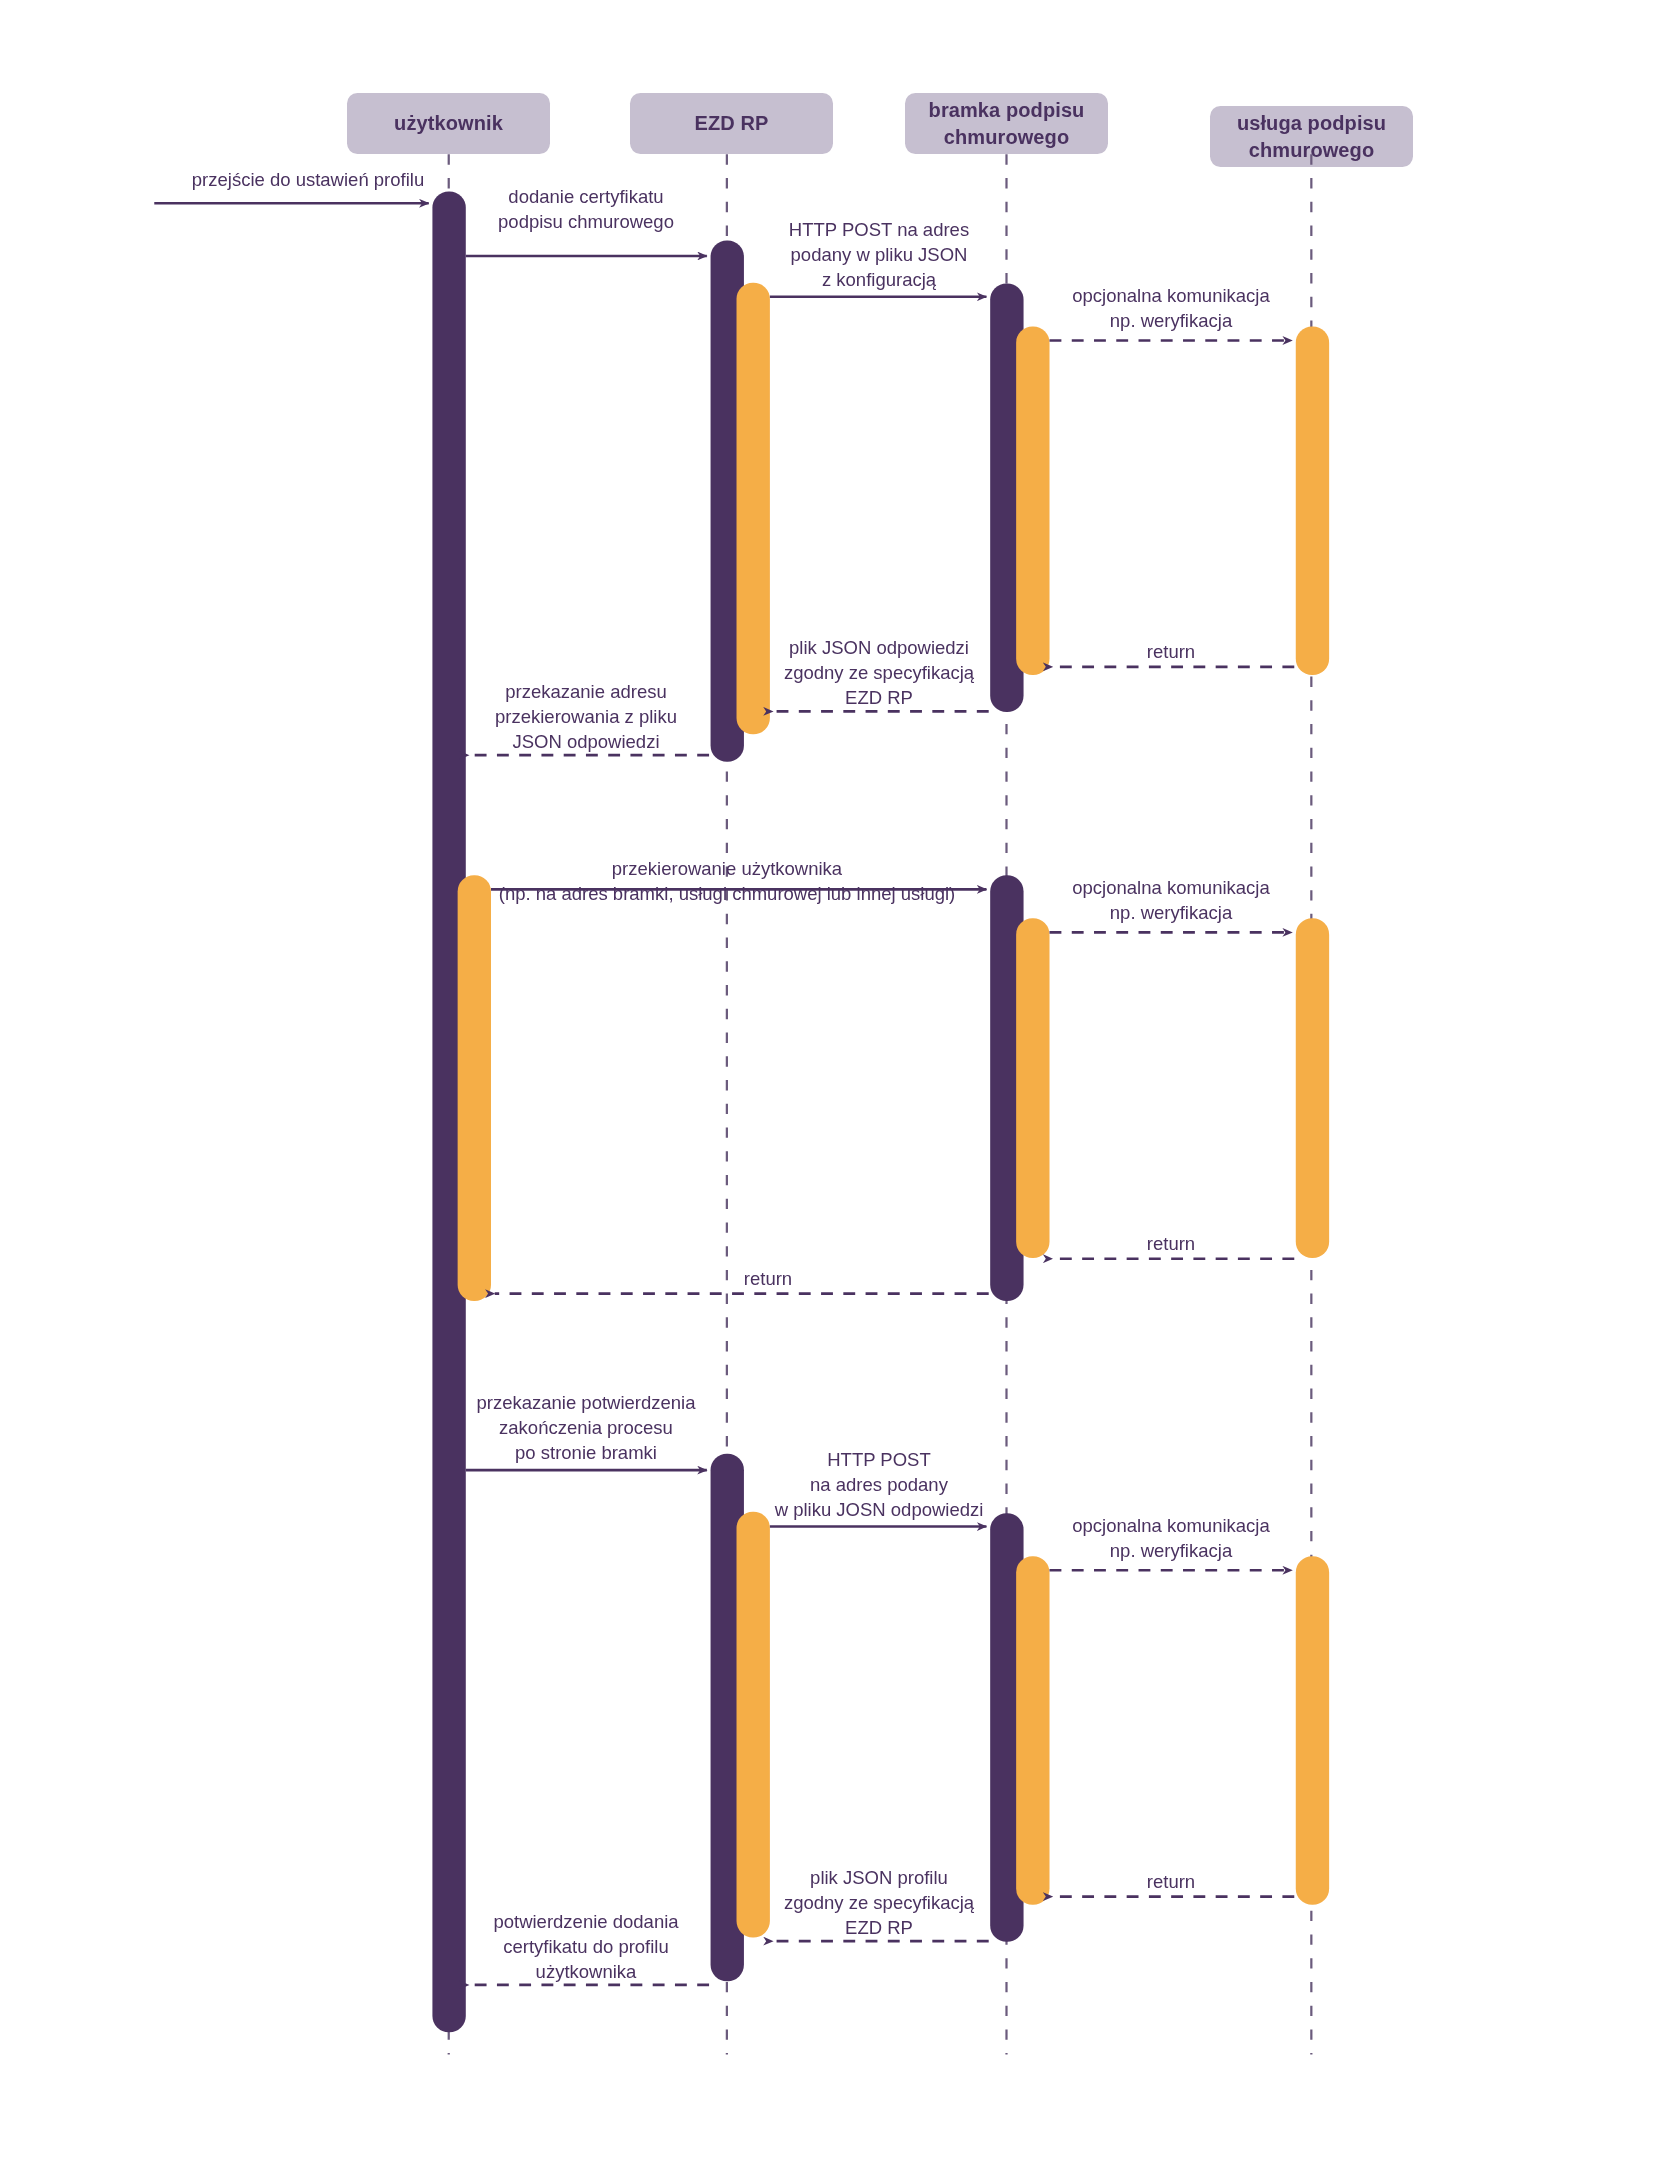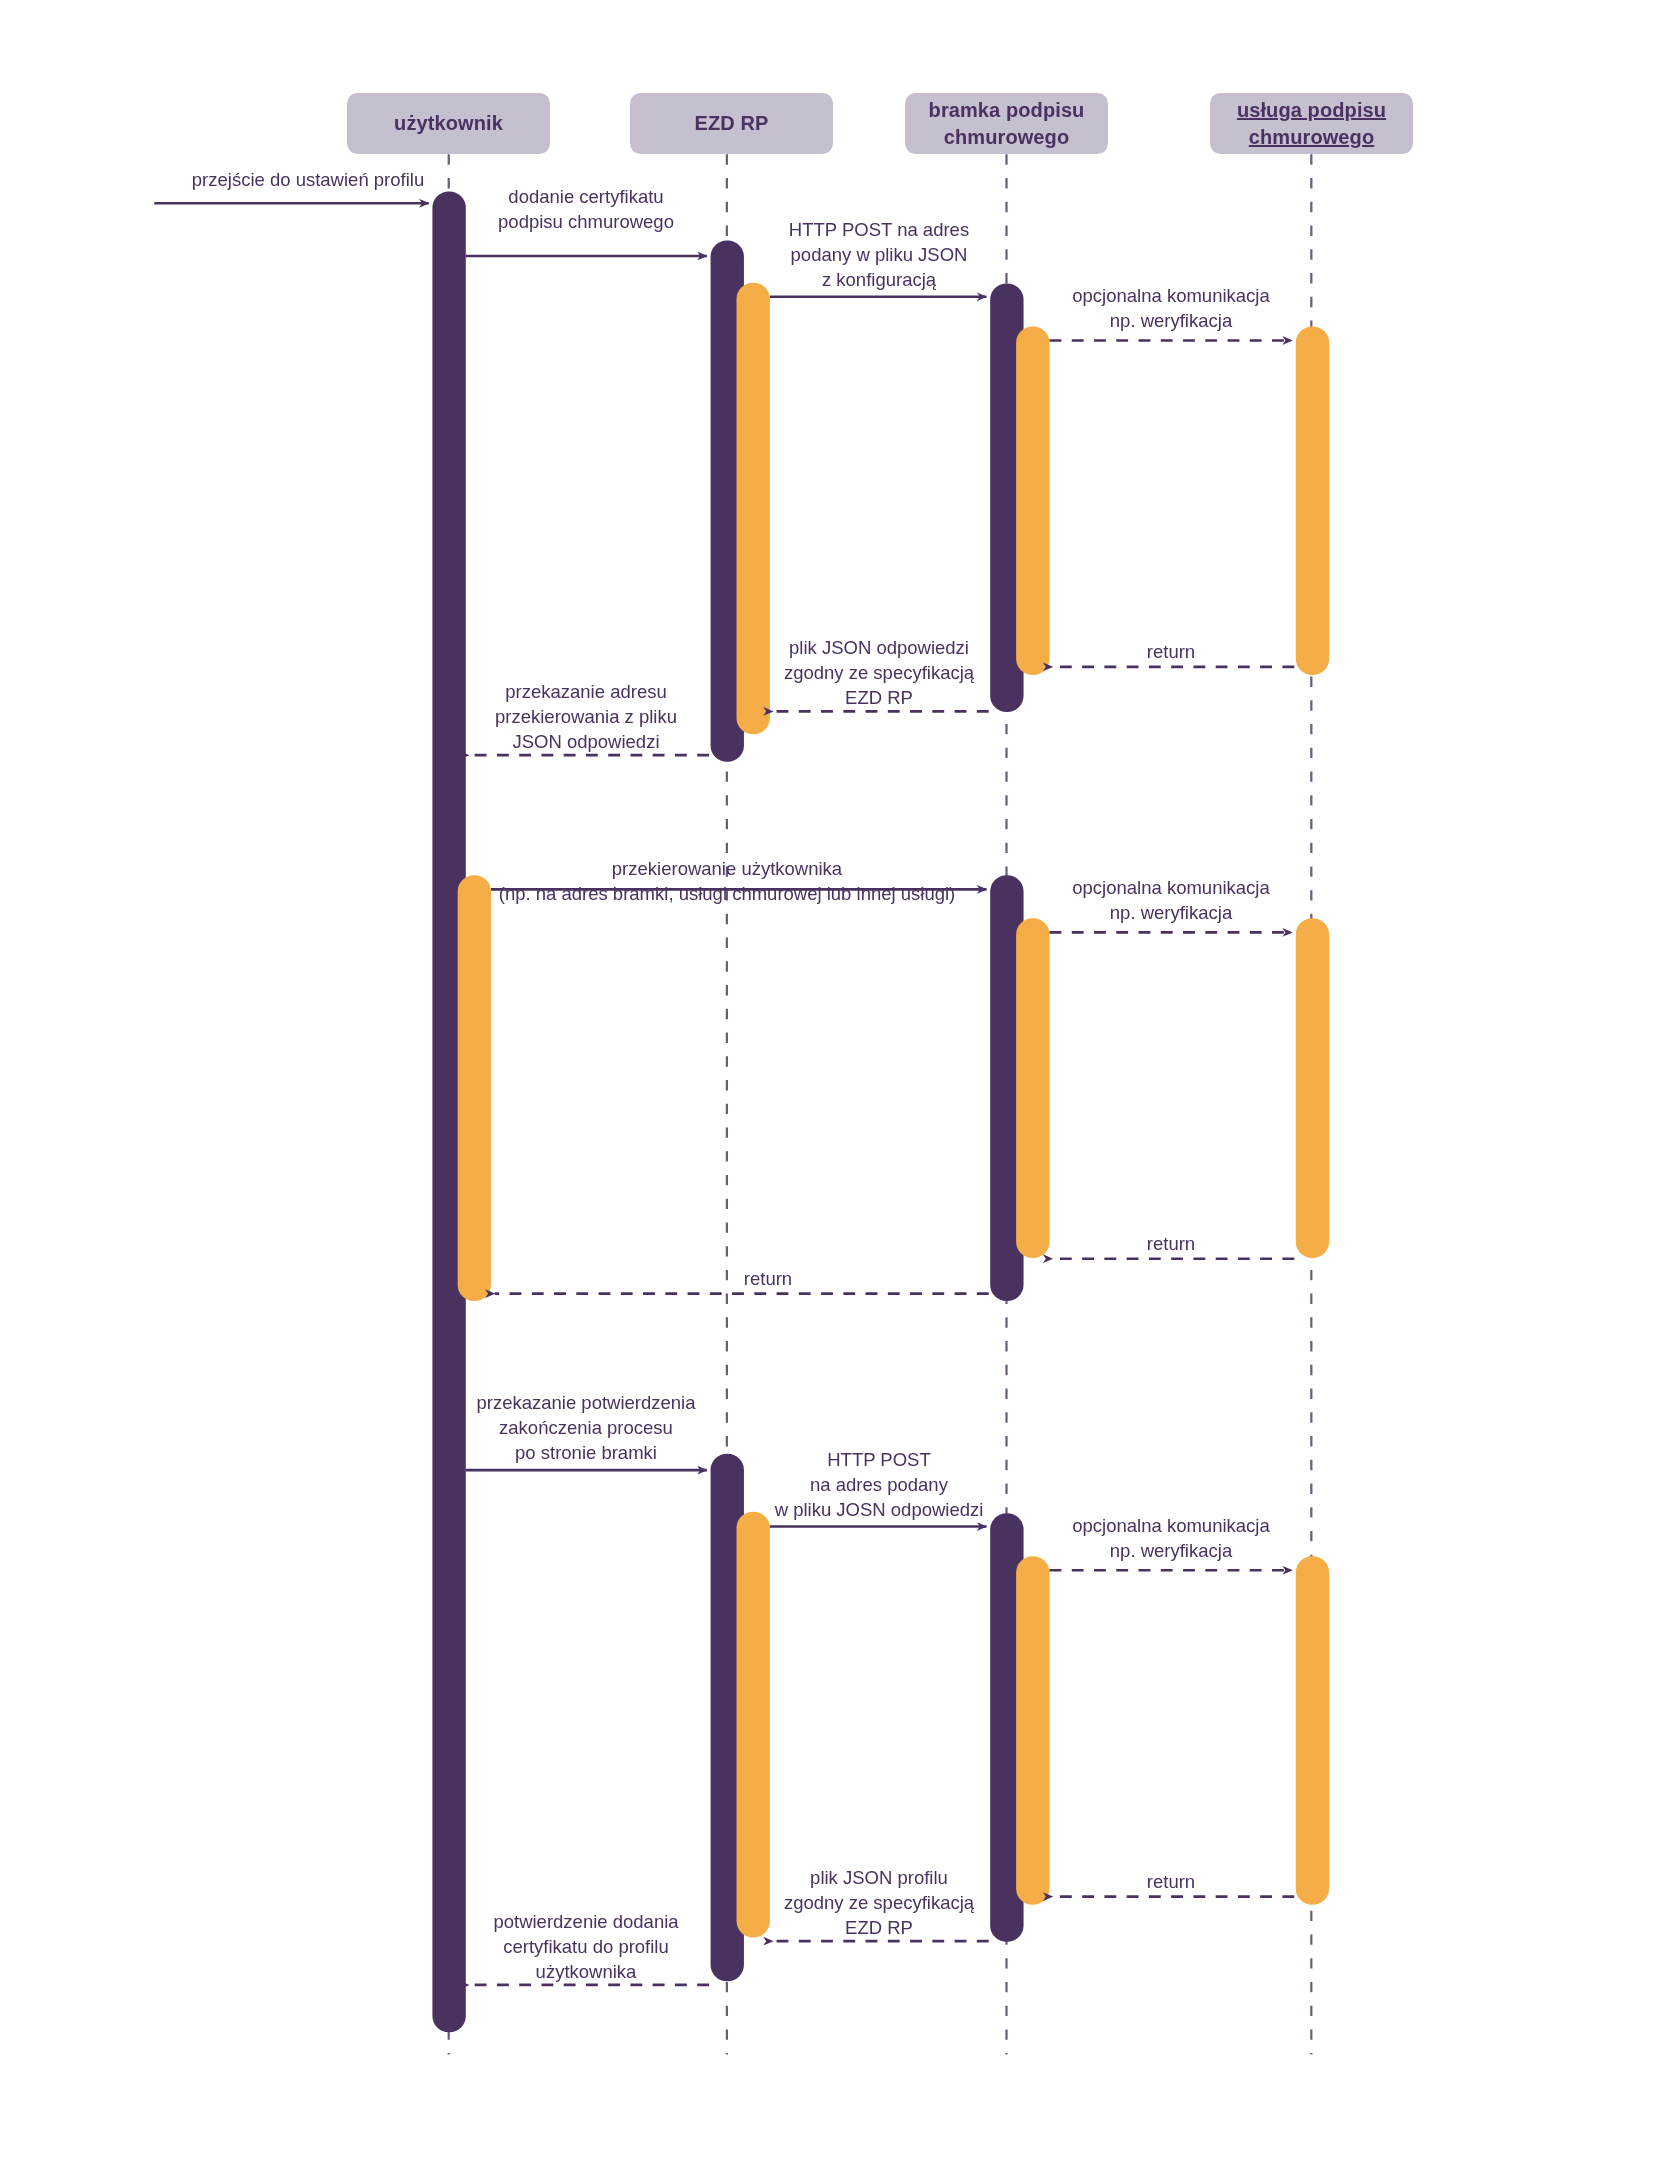--- a/index.html
+++ b/index.html
@@ -38,21 +38,21 @@
   <div class="lifeline-box" style="left:347px;top:93px;width:203px;height:61px;">
     <span>użytkownik</span>
   </div>
   <div class="lifeline-box" style="left:630px;top:93px;width:203px;height:61px;">
     <span>EZD RP</span>
   </div>
   <div class="lifeline-box" style="left:905px;top:93px;width:203px;height:61px;">
     <span>bramka podpisu
 chmurowego</span>
   </div>
-  <div class="lifeline-box" style="left:1210px;top:93px;width:203px;height:61px;text-decoration:underline;">
+  <div class="lifeline-box" style="left:1210px;top:106px;width:203px;height:61px;">
     <span>usługa podpisu
 chmurowego</span>
   </div>
 
   <svg class="diagram" viewBox="0 0 2261 2943">
     <defs>
       <marker id="ah" markerWidth="14" markerHeight="12" refX="13" refY="6" orient="auto" markerUnits="userSpaceOnUse">
         <path d="M0,0 L14,6 L0,12 L4,6 Z" fill="#4A3260"></path>
       </marker>
       <marker id="ahl" markerWidth="14" markerHeight="12" refX="1" refY="6" orient="auto" markerUnits="userSpaceOnUse">

